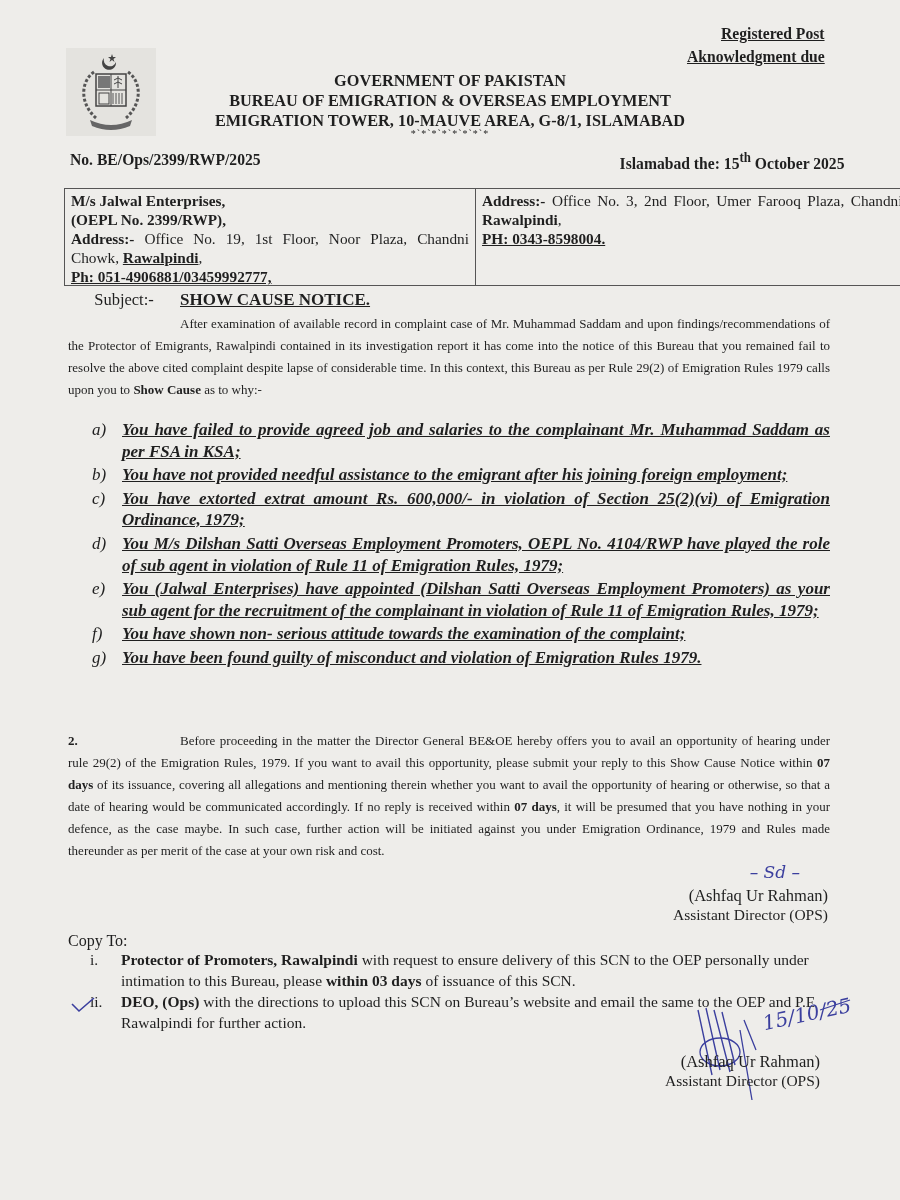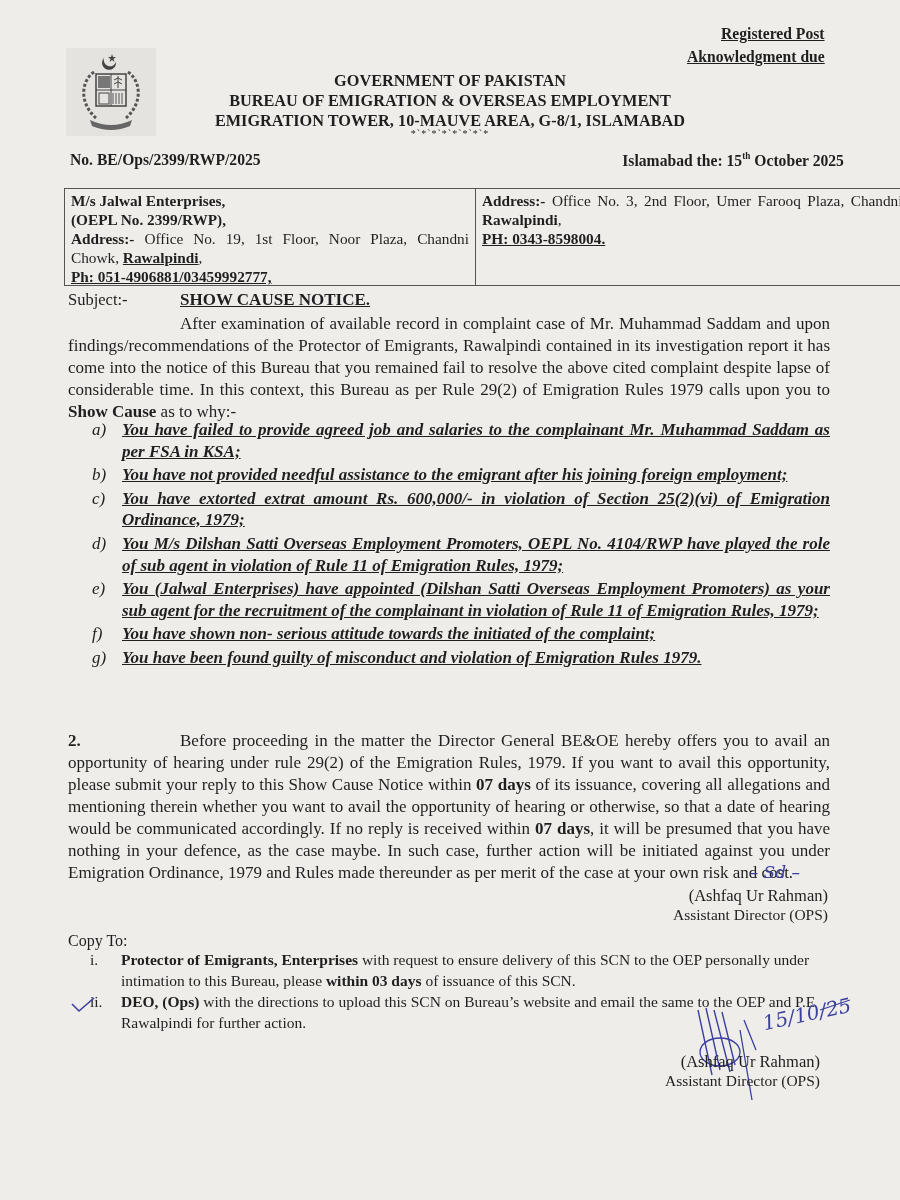--- a/index.html
+++ b/index.html
@@ -13,29 +13,29 @@
   .page { position: absolute; left: 0; top: 0; width: 900px; height: 1200px; }
   .abs { position: absolute; }
   .b { font-weight: bold; }
   .u { text-decoration: underline; }
   .post-note { right: 75px; text-align: right; font-weight: bold; font-size: 17px; text-decoration: underline; transform: scaleX(0.92); transform-origin: right; }
   .emblem { left: 66px; top: 48px; width: 90px; height: 88px; }
   .hdr { left: 0; width: 900px; text-align: center; font-weight: bold; font-size: 17.5px; transform: scaleX(0.93); }
   .stars { left: 0; width: 900px; text-align: center; font-size: 10px; top: 128px; letter-spacing: 1px; }
   .refno { left: 70px; top: 150px; font-weight: bold; font-size: 17px; transform: scaleX(0.92); transform-origin: left; }
   .date { right: 56px; top: 150px; font-weight: bold; font-size: 17px; transform: scaleX(0.92); transform-origin: right; }
-  .date sup { font-size: 10px; }
+  .date sup { font-size: 14px; }
   .addr-table { left: 64px; top: 188px; width: 900px; height: 98px; border: 1.5px solid #555; box-sizing: border-box; display: flex; }
   .addr-cell { box-sizing: border-box; padding: 2px 6px; font-size: 15.3px; line-height: 19px; }
   .addr-cell.left { width: 411px; border-right: 1.5px solid #555; text-align: justify; }
   .addr-cell.right { flex: 1; text-align: justify; }
   .subject { left: 68px; top: 290px; font-size: 16.5px; }
-  .subject .lbl { display: inline-block; width: 112px; }
+  .subject .lbl { display: inline-block; width: 112px; text-align: center; }
   .subject .title { font-weight: bold; text-decoration: underline; font-size: 17px; }
-  .para { left: 68px; width: 762px; font-size: 17px; line-height: 22px; text-align: justify; }
+  .para { left: 68px; width: 762px; font-size: 13px; line-height: 22px; text-align: justify; }
   .indent { display: inline-block; width: 112px; }
   .allegations { left: 92px; top: 419px; width: 738px; font-size: 17px; line-height: 21.6px; font-weight: bold; font-style: italic; }
   .alleg { display: flex; margin-bottom: 2px; }
   .alleg .mk { width: 30px; flex-shrink: 0; font-weight: normal; }
   .alleg .tx { flex: 1; text-align: justify; text-decoration: underline; }
   .sig-block { right: 72px; text-align: right; }
   .sig-name { font-weight: normal; font-size: 16.5px; }
   .sig-desg { font-size: 15.5px; }
   .ink { color: #3b3f9e; font-family: "DejaVu Serif", serif; font-style: italic; }
   .copy-to { left: 68px; top: 932px; font-size: 16px; }
@@ -113,41 +113,41 @@
     <div class="alleg">
         <span class="mk">d)</span>
         <span class="tx">You M/s  Dilshan Satti Overseas Employment Promoters, OEPL No. 4104/RWP have played the role of sub agent in violation of Rule 11 of Emigration Rules, 1979;</span>
       </div>
     <div class="alleg">
         <span class="mk">e)</span>
         <span class="tx">You (Jalwal Enterprises) have appointed (Dilshan Satti Overseas Employment Promoters) as your sub agent for the recruitment of the complainant in violation of Rule 11 of Emigration Rules, 1979;</span>
       </div>
     <div class="alleg">
         <span class="mk">f)</span>
-        <span class="tx">You have shown non- serious attitude towards the initiated of the complaint;</span>
+        <span class="tx">You have shown non- serious attitude towards the examination of the complaint;</span>
       </div>
     <div class="alleg">
         <span class="mk">g)</span>
         <span class="tx">You have been found guilty of misconduct and violation of Emigration Rules 1979.</span>
       </div>
   </div>
 
   <div class="abs para" style="top:730px;"><span class="b" style="display:inline-block;width:112px;">2.</span><span>Before proceeding in the matter the Director General BE&amp;OE hereby offers you to avail an opportunity of hearing under rule 29(2) of the Emigration Rules, 1979. If you want to avail this opportunity, please submit your reply to this Show Cause Notice within </span><span class="b">07 days</span><span> of its issuance, covering all allegations and mentioning therein whether you want to avail the opportunity of hearing or otherwise, so that a date of hearing would be communicated accordingly. If no reply is received within </span><span class="b">07 days</span><span>, it will be presumed that you have nothing in your defence, as the case maybe. In such case, further action will be initiated against you under Emigration Ordinance, 1979 and Rules made thereunder as per merit of the case at your own risk and cost.</span></div>
 
   <div class="abs sig-block" style="top:862px; right:100px;"><span class="ink" style="font-size:17px;">– Sd –</span></div>
   <div class="abs sig-block" style="top:886px;">
     <div class="sig-name">(Ashfaq Ur Rahman)</div>
     <div class="sig-desg">Assistant Director (OPS)</div>
   </div>
 
   <div class="abs copy-to">Copy To:</div>
   <div class="abs copy-list">
     <div class="copy-item">
       <span class="mk">i.</span>
-      <span class="tx"><span class="b">Protector of Emigrants, Enterprises</span><span> with request to ensure delivery of this SCN to the OEP personally under intimation to this Bureau, please </span><span class="b">within 03 days</span><span> of issuance of this SCN.</span></span>
+      <span class="tx"><span class="b">Protector of Promoters, Rawalpindi</span><span> with request to ensure delivery of this SCN to the OEP personally under intimation to this Bureau, please </span><span class="b">within 03 days</span><span> of issuance of this SCN.</span></span>
     </div>
     <div class="copy-item">
       <span class="mk">ii.</span>
       <span class="tx"><span class="b">DEO, (Ops)</span><span> with the directions to upload this SCN on Bureau’s website and email the same to the OEP and P.E Rawalpindi for further action.</span></span>
     </div>
   </div>
 
   <div class="abs" style="left:70px; top:996px;">
     <svg width="26" height="18">
         <path d="M2 8 L9 15 L24 2" stroke="#3b3f9e" stroke-width="1.6" fill="none"></path>

